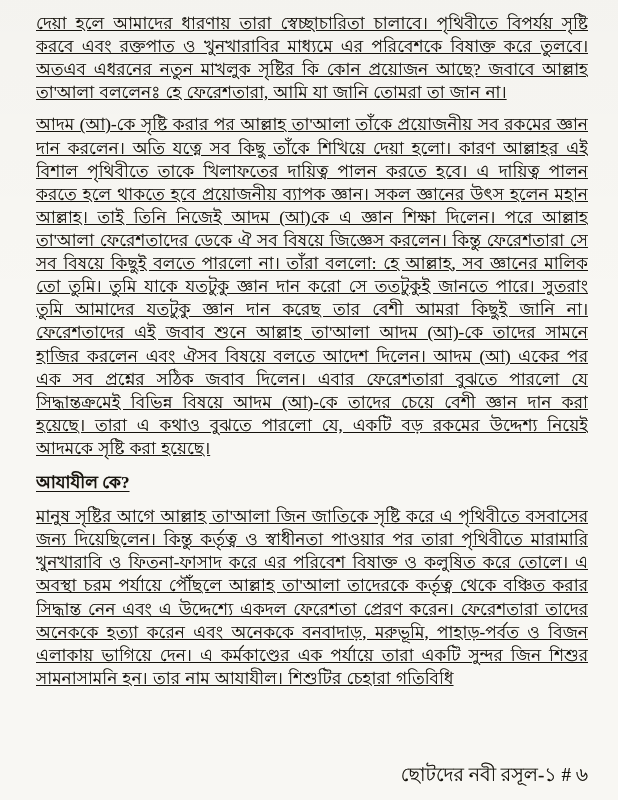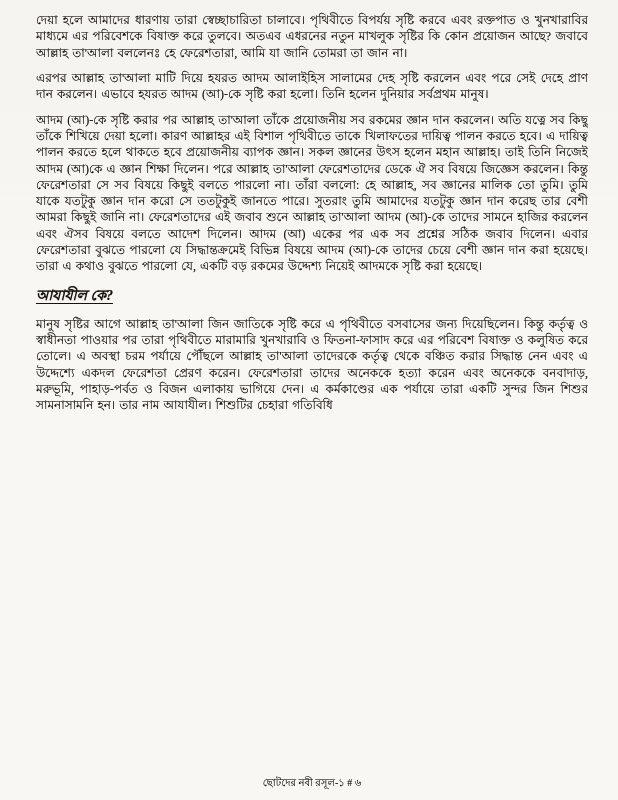--- a/index.html
+++ b/index.html
@@ -23,50 +23,49 @@
       background:
         linear-gradient(180deg, rgba(0,0,0,0.015), rgba(0,0,0,0) 40%),
         #f8f7f3;
     }
     .content {
       flex: 1;
       overflow: hidden;
     }
     p.para {
       margin: 0 0 9px 0;
-      font-size: 12px;
+      font-size: 17px;
       line-height: 1.36;
       text-align: justify;
       color: #16130d;
       text-shadow: 0 0 0.6px rgba(40, 35, 25, 0.45);
       word-spacing: 1px;
+      text-decoration: underline;
     }
     h2.section-heading {
-      font-size: 14px;
+      font-size: 17px;
       font-weight: bold;
       text-decoration: underline;
       text-underline-offset: 3px;
       margin: 2px 0 8px 0;
       color: #16130d;
       text-shadow: 0 0 0.7px rgba(40, 35, 25, 0.55);
-      font-style: italic;
     }
     .footer {
-      text-align: center;
-      font-size: 10px;
+      text-align: right;
+      font-size: 19px;
       color: #16130d;
       padding: 4px 0 2px 0;
       text-shadow: 0 0 0.6px rgba(40, 35, 25, 0.45);
     }
   </style>
 </head>
 <body>
 
 <div class="page">
   <div class="content">
     <p class="para">দেয়া হলে আমাদের ধারণায় তারা স্বেচ্ছাচারিতা চালাবে। পৃথিবীতে বিপর্যয় সৃষ্টি করবে এবং রক্তপাত ও খুনখারাবির মাধ্যমে এর পরিবেশকে বিষাক্ত করে তুলবে। অতএব এধরনের নতুন মাখলুক সৃষ্টির কি কোন প্রয়োজন আছে? জবাবে আল্লাহ তা'আলা বললেনঃ হে ফেরেশতারা, আমি যা জানি তোমরা তা জান না।</p>
-    <p class="para">এরপর আল্লাহ তা'আলা মাটি দিয়ে হযরত আদম আলাইহিস সালামের দেহ সৃষ্টি করলেন এবং পরে সেই দেহে প্রাণ দান করলেন। এভাবে হযরত আদম (আ)-কে সৃষ্টি করা হলো। তিনি হলেন দুনিয়ার সর্বপ্রথম মানুষ।</p>
     <p class="para">আদম (আ)-কে সৃষ্টি করার পর আল্লাহ তা'আলা তাঁকে প্রয়োজনীয় সব রকমের জ্ঞান দান করলেন। অতি যত্নে সব কিছু তাঁকে শিখিয়ে দেয়া হলো। কারণ আল্লাহর এই বিশাল পৃথিবীতে তাকে খিলাফতের দায়িত্ব পালন করতে হবে। এ দায়িত্ব পালন করতে হলে থাকতে হবে প্রয়োজনীয় ব্যাপক জ্ঞান। সকল জ্ঞানের উৎস হলেন মহান আল্লাহ। তাই তিনি নিজেই আদম (আ)কে এ জ্ঞান শিক্ষা দিলেন। পরে আল্লাহ তা'আলা ফেরেশতাদের ডেকে ঐ সব বিষয়ে জিজ্ঞেস করলেন। কিন্তু ফেরেশতারা সে সব বিষয়ে কিছুই বলতে পারলো না। তাঁরা বললো: হে আল্লাহ, সব জ্ঞানের মালিক তো তুমি। তুমি যাকে যতটুকু জ্ঞান দান করো সে ততটুকুই জানতে পারে। সুতরাং তুমি আমাদের যতটুকু জ্ঞান দান করেছ তার বেশী আমরা কিছুই জানি না। ফেরেশতাদের এই জবাব শুনে আল্লাহ তা'আলা আদম (আ)-কে তাদের সামনে হাজির করলেন এবং ঐসব বিষয়ে বলতে আদেশ দিলেন। আদম (আ) একের পর এক সব প্রশ্নের সঠিক জবাব দিলেন। এবার ফেরেশতারা বুঝতে পারলো যে সিদ্ধান্তক্রমেই বিভিন্ন বিষয়ে আদম (আ)-কে তাদের চেয়ে বেশী জ্ঞান দান করা হয়েছে। তারা এ কথাও বুঝতে পারলো যে, একটি বড় রকমের উদ্দেশ্য নিয়েই আদমকে সৃষ্টি করা হয়েছে।</p>
     <h2 class="section-heading">আযাযীল কে?</h2>
     <p class="para">মানুষ সৃষ্টির আগে আল্লাহ তা'আলা জিন জাতিকে সৃষ্টি করে এ পৃথিবীতে বসবাসের জন্য দিয়েছিলেন। কিন্তু কর্তৃত্ব ও স্বাধীনতা পাওয়ার পর তারা পৃথিবীতে মারামারি খুনখারাবি ও ফিতনা-ফাসাদ করে এর পরিবেশ বিষাক্ত ও কলুষিত করে তোলে। এ অবস্থা চরম পর্যায়ে পৌঁছলে আল্লাহ তা'আলা তাদেরকে কর্তৃত্ব থেকে বঞ্চিত করার সিদ্ধান্ত নেন এবং এ উদ্দেশ্যে একদল ফেরেশতা প্রেরণ করেন। ফেরেশতারা তাদের অনেককে হত্যা করেন এবং অনেককে বনবাদাড়, মরুভূমি, পাহাড়-পর্বত ও বিজন এলাকায় ভাগিয়ে দেন। এ কর্মকাণ্ডের এক পর্যায়ে তারা একটি সুন্দর জিন শিশুর সামনাসামনি হন। তার নাম আযাযীল। শিশুটির চেহারা গতিবিধি</p>
   </div>
   <div class="footer">ছোটদের নবী রসূল-১ # ৬</div>
 </div>
 
 </body></html>

